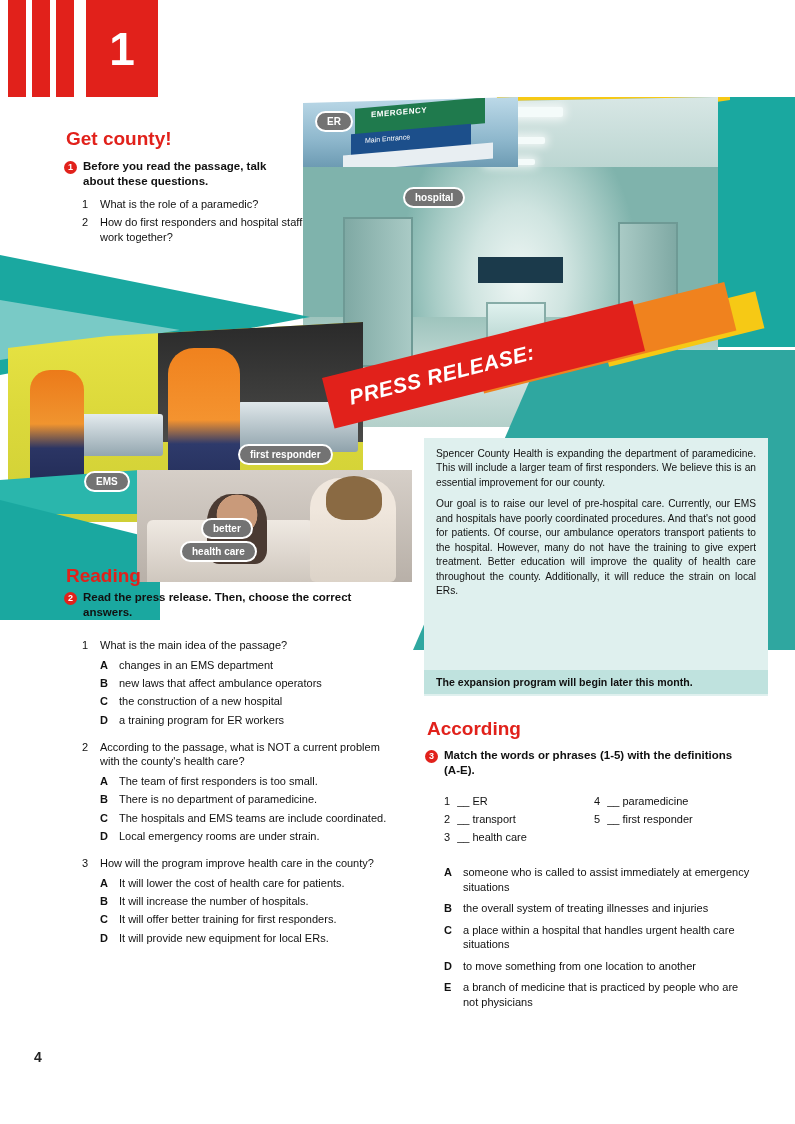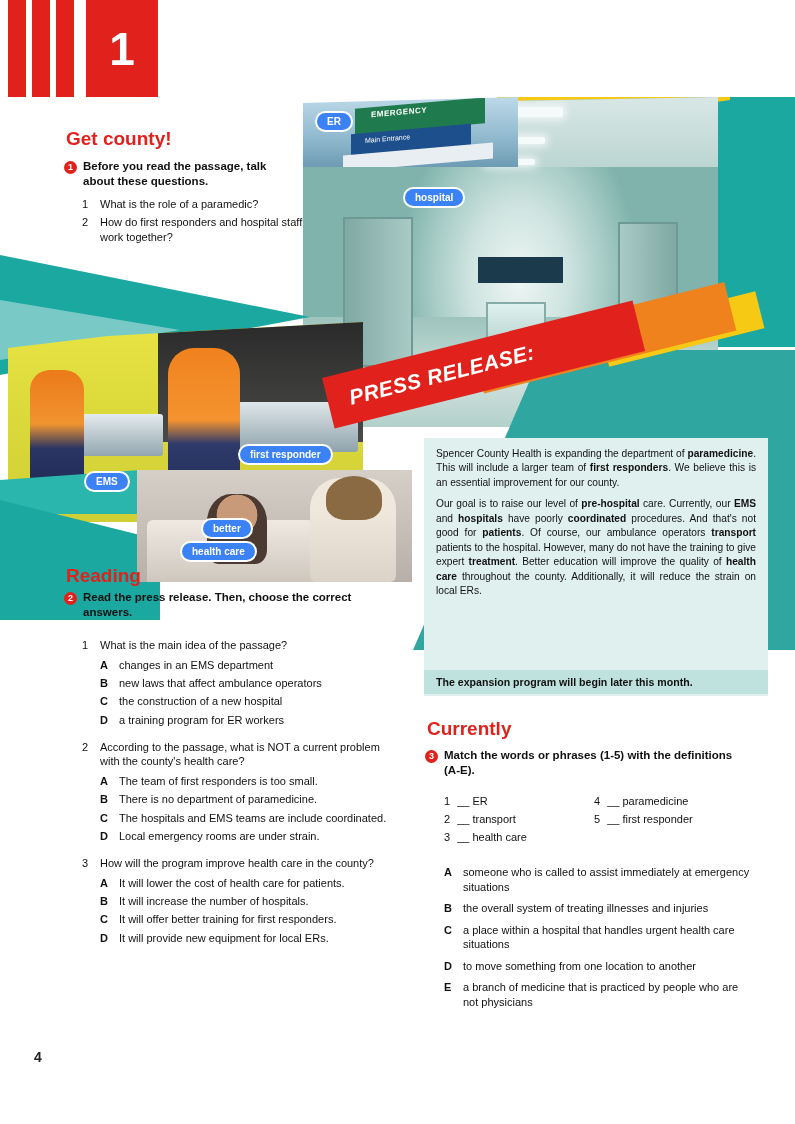--- a/index.html
+++ b/index.html
@@ -198,21 +198,21 @@
     background:#e1211b; transform: rotate(-14deg); transform-origin:left top;
     display:flex; align-items:center;
   }
   .pr-ribbon span {
     color:#fff; font-size:21px; font-weight:bold; font-style:italic;
     padding-left:22px; letter-spacing:.5px;
   }
 
   
   .callout {
-    position:absolute; background:#3b82f6; color:#fff;
+    position:absolute; background:#737373; color:#fff;
     border:2px solid #fff; border-radius:12px;
     font-size:10px; font-weight:bold; padding:3px 10px;
     white-space:nowrap;
   }
   .c-er { left:315px; top:111px; border-radius:11px; }
   .c-hospital { left:403px; top:187px; }
   .c-firstresp { left:238px; top:444px; }
   .c-ems { left:84px; top:471px; }
   .c-patient { left:201px; top:518px; }
   .c-health { left:180px; top:541px; }
@@ -252,21 +252,21 @@
   .opt { display:flex; gap:9px; margin:0 0 4px 18px; line-height:1.3; }
   .optl { flex:0 0 10px; font-weight:bold; }
 
   
   .pr-box {
     position:absolute; left:424px; top:438px; width:344px; height:258px;
     background:#dff0ee; padding:9px 12px 8px 12px;
     font-size:10.2px; color:#111; line-height:1.42; text-align:justify;
   }
   .pr-box p { margin-bottom:7px; }
-  .pr-box b { font-weight:bold; }
+  .pr-box b { font-weight:normal; }
   .pr-final {
     position:absolute; left:424px; top:670px; width:344px;
     background:#bfe2de; padding:6px 12px;
     font-size:10.6px; font-weight:bold; color:#111;
   }
 
   
   .vocab-words {
     position:absolute; left:444px; top:795px; width:320px;
     font-size:11px; color:#111;
@@ -469,21 +469,21 @@
     <p>
       <span>Spencer County Health is expanding the department of </span><b>paramedicine</b><span>. This will include a larger team of </span><b>first responders</b><span>. We believe this is an essential improvement for our county.</span>
     </p>
     <p>
       <span>Our goal is to raise our level of </span><b>pre-hospital</b><span> care. Currently, our </span><b>EMS</b><span> and </span><b>hospitals</b><span> have poorly </span><b>coordinated</b><span> procedures. And that's not good for </span><b>patients</b><span>. Of course, our ambulance operators </span><b>transport</b><span> patients to the hospital. However, many do not have the training to give expert </span><b>treatment</b><span>. Better education will improve the quality of </span><b>health care</b><span> throughout the county. Additionally, it will reduce the strain on local ERs.</span>
     </p>
   </div>
 
   <div class="pr-final">The expansion program will begin later this month.</div>
 
-  <div class="sec-head" id="vocab">Currently</div>
+  <div class="sec-head" id="vocab">According</div>
 
   <div class="instr" id="instr3">
     <span class="numbubble">3</span>
     <span>Match the words or phrases (1-5) with the definitions (A-E).</span>
   </div>
 
   <div class="vocab-words">
     <div class="vw-grid">
       <div class="vw">
         <span class="vw-n">1</span>

